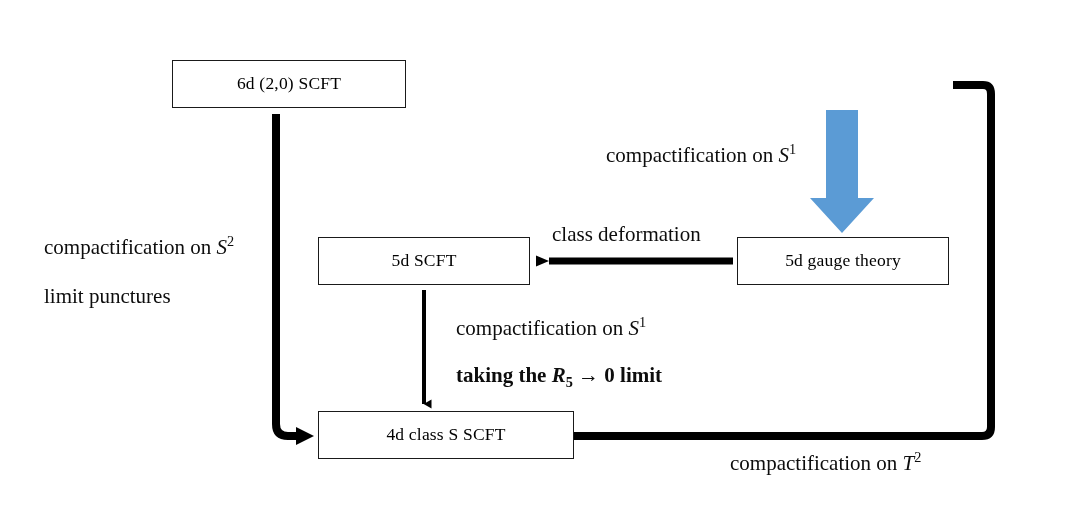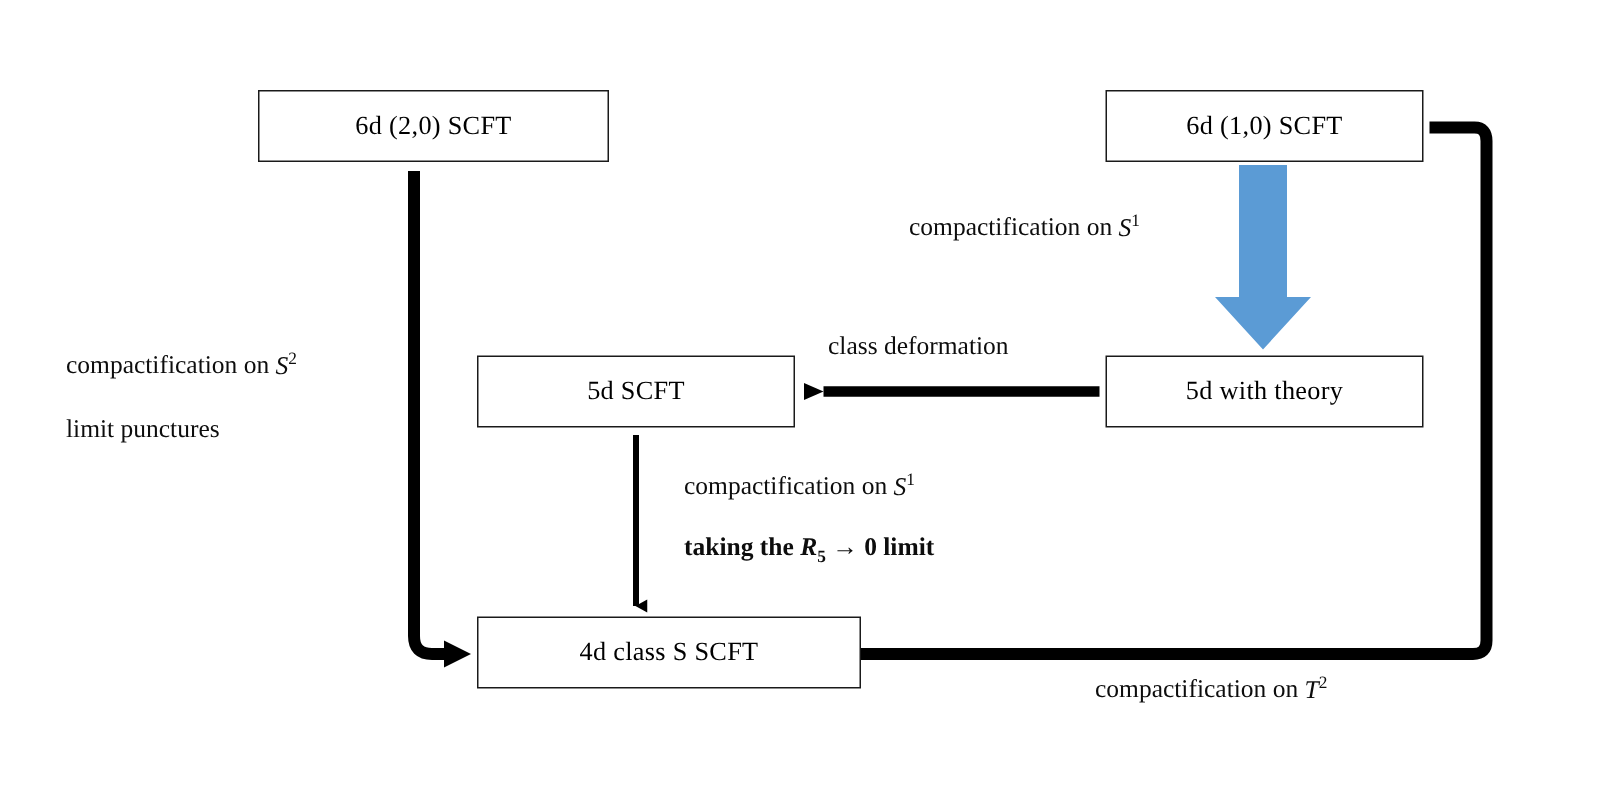--- a/index.html
+++ b/index.html
@@ -34,21 +34,21 @@
     font-size: 17.5px;
     letter-spacing: 0.2px;
     white-space: nowrap;
   }
   .node-label {
     line-height: 1;
   }
   .edge-label {
     position: absolute;
     color: #0d0d0d;
-    font-size: 17px;
+    font-size: 21px;
     white-space: nowrap;
     line-height: 1.55;
   }
   .edge-label.center { text-align: left; }
   .math {
     font-style: italic;
     font-family: "Liberation Serif", "DejaVu Serif", serif;
   }
   .math sup, .math sub {
     font-style: normal;
@@ -91,30 +91,27 @@
     <g>
       <path d="M953,85 L983,85 Q991,85 991,94 L991,427 Q991,436 982,436 L553,436" fill="none" stroke="#000000" stroke-width="8" stroke-linecap="butt"></path>
       <path d="M537,436 L559,426 L559,446 Z" fill="#000000"></path>
     </g>
   </svg>
 
   <div class="node" style="left:172px; top:60px; width:234px; height:48px;">
     <span class="node-label">6d (2,0) SCFT</span>
   </div>
 
-  <div class="node" style="left:737px; top:60px; width:212px; height:48px;">
-    <span class="node-label">6d (1,0) SCFT</span>
-  </div>
 
   <div class="node" style="left:318px; top:237px; width:212px; height:48px;">
     <span class="node-label">5d SCFT</span>
   </div>
 
   <div class="node" style="left:737px; top:237px; width:212px; height:48px;">
-    <span class="node-label">5d with theory</span>
+    <span class="node-label">5d gauge theory</span>
   </div>
 
   <div class="node" style="left:318px; top:411px; width:256px; height:48px;">
     <span class="node-label">4d class S SCFT</span>
   </div>
 
   <div class="edge-label" style="left:606px; top:138px;">
     <span>compactification on </span><span class="math"><span>S</span><sup>1</sup></span>
   </div>
 

